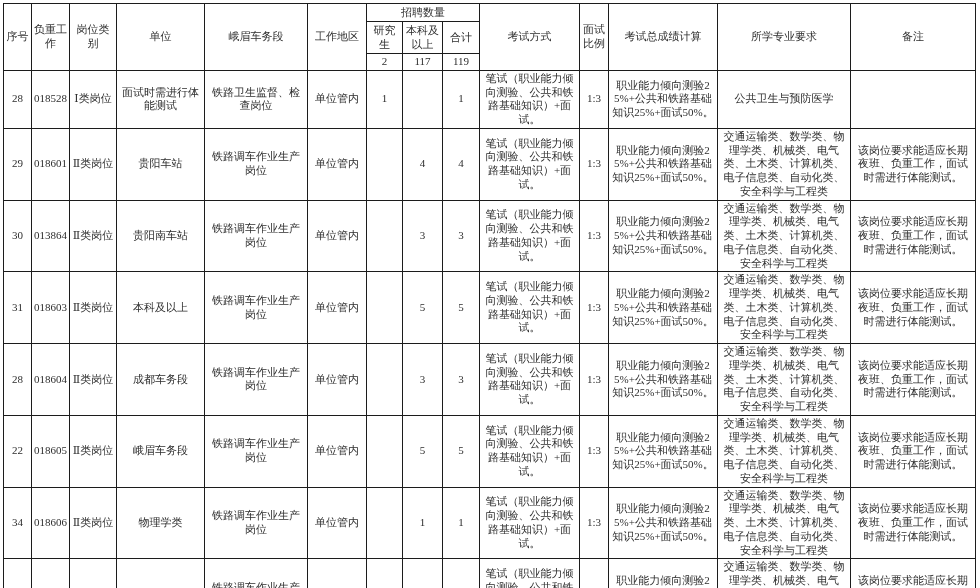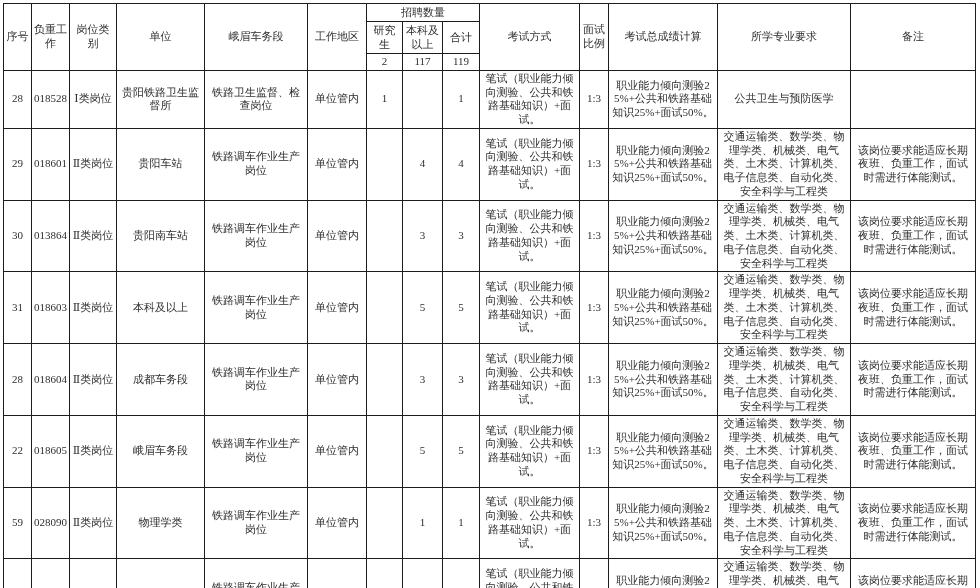--- a/index.html
+++ b/index.html
@@ -85,21 +85,21 @@
       <td>2</td>
       <td>117</td>
       <td>119</td>
     </tr>
   </thead>
   <tbody id="rows">
       <tr>
         <td class="col-seq">28</td>
         <td class="col-code">018528</td>
         <td class="col-category">Ⅰ类岗位</td>
-        <td class="col-unit">贵阳铁路卫生监督所</td>
+        <td class="col-unit">面试时需进行体能测试</td>
         <td class="col-position">铁路卫生监督、检查岗位</td>
         <td class="col-location">单位管内</td>
         <td class="col-grad">1</td>
         <td class="col-bachelor"></td>
         <td class="col-total">1</td>
         <td class="col-exam">笔试（职业能力倾向测验、公共和铁路基础知识）+面试。</td>
         <td class="col-ratio">1:3</td>
         <td class="col-calc">职业能力倾向测验25%+公共和铁路基础知识25%+面试50%。</td>
         <td class="col-major">公共卫生与预防医学</td>
         <td class="col-remark"></td>
@@ -178,22 +178,22 @@
         <td class="col-grad"></td>
         <td class="col-bachelor">5</td>
         <td class="col-total">5</td>
         <td class="col-exam">笔试（职业能力倾向测验、公共和铁路基础知识）+面试。</td>
         <td class="col-ratio">1:3</td>
         <td class="col-calc">职业能力倾向测验25%+公共和铁路基础知识25%+面试50%。</td>
         <td class="col-major">交通运输类、数学类、物理学类、机械类、电气类、土木类、计算机类、电子信息类、自动化类、安全科学与工程类</td>
         <td class="col-remark">该岗位要求能适应长期夜班、负重工作，面试时需进行体能测试。</td>
       </tr>
       <tr>
-        <td class="col-seq">59</td>
-        <td class="col-code">028090</td>
+        <td class="col-seq">34</td>
+        <td class="col-code">018606</td>
         <td class="col-category">Ⅱ类岗位</td>
         <td class="col-unit">物理学类</td>
         <td class="col-position">铁路调车作业生产岗位</td>
         <td class="col-location">单位管内</td>
         <td class="col-grad"></td>
         <td class="col-bachelor">1</td>
         <td class="col-total">1</td>
         <td class="col-exam">笔试（职业能力倾向测验、公共和铁路基础知识）+面试。</td>
         <td class="col-ratio">1:3</td>
         <td class="col-calc">职业能力倾向测验25%+公共和铁路基础知识25%+面试50%。</td>

